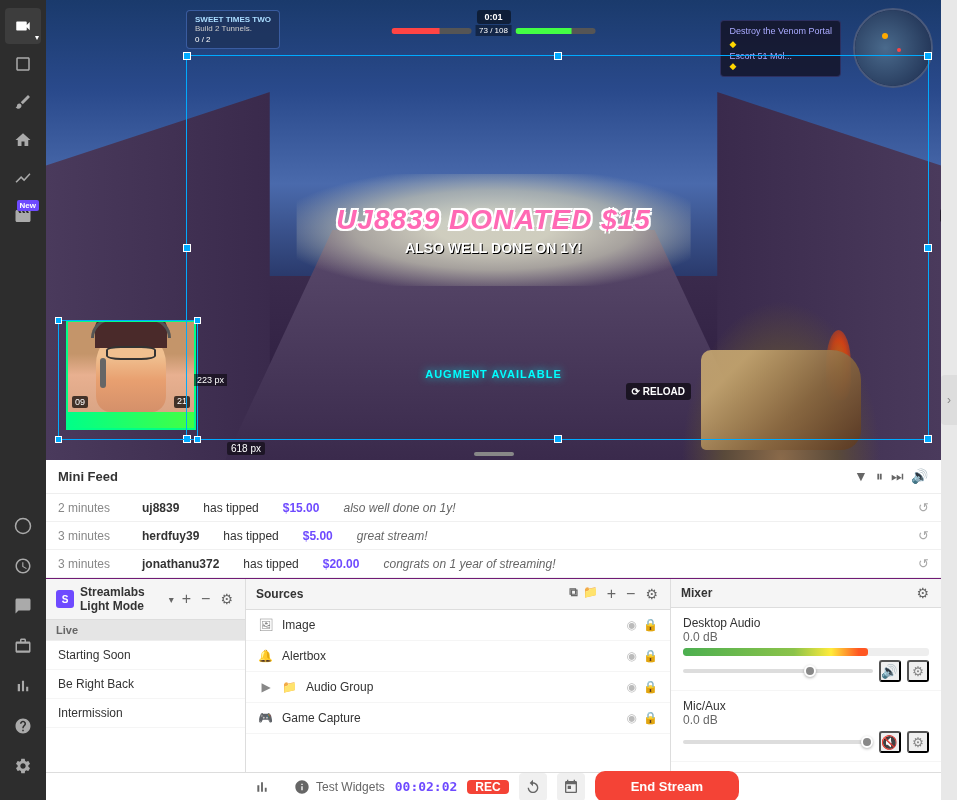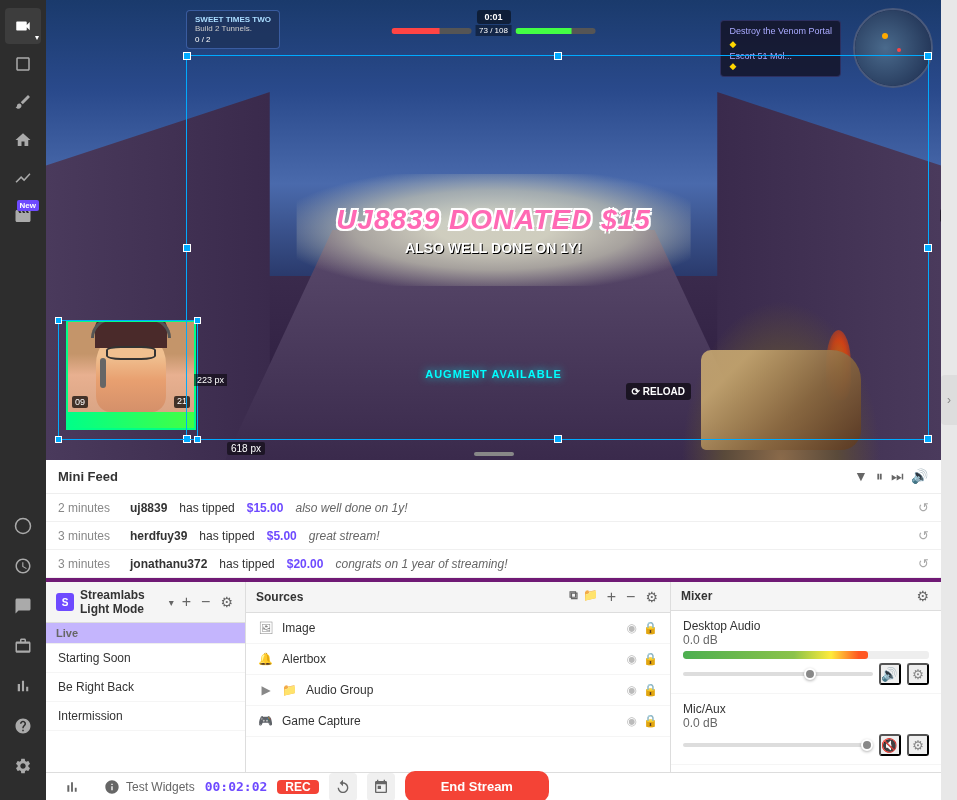--- a/index.html
+++ b/index.html
@@ -36,40 +36,40 @@
     
     .mini-map { position: absolute; top: 8px; right: 8px; width: 80px; height: 80px; border-radius: 50%; background: radial-gradient(circle, #2a3a5c, #1a2a4c); border: 2px solid #4a5a7c; overflow: hidden; }
 
     
     .preview-handle { position: absolute; bottom: 4px; left: 50%; transform: translateX(-50%); width: 40px; height: 4px; background: #888; border-radius: 2px; cursor: ns-resize; }
 
     
     .bottom-panel { flex: 1; display: flex; flex-direction: column; background: #f5f5f5; }
 
     
-    .mini-feed { background: #fff; border-bottom: 4px solid #701a75; }
+    .mini-feed { background: #fff; border-bottom: 1px solid #701a75; }
     .mini-feed-header { display: flex; align-items: center; justify-content: space-between; padding: 8px 12px; border-bottom: 1px solid #eee; }
     .mini-feed-title { font-weight: 600; font-size: 13px; }
     .mini-feed-controls { display: flex; gap: 8px; color: #666; }
     .mini-feed-controls span { cursor: pointer; font-size: 14px; }
-    .feed-row { display: flex; align-items: center; gap: 12px; padding: 6px 12px; border-bottom: 1px solid #f0f0f0; font-size: 12px; }
+    .feed-row { display: flex; align-items: center; gap: 24px; padding: 6px 12px; border-bottom: 1px solid #f0f0f0; font-size: 12px; }
     .feed-time { color: #888; min-width: 60px; }
     .feed-user { font-weight: 600; color: #333; }
     .feed-amount { color: #6e4aff; font-weight: 600; }
     .feed-msg { color: #666; font-style: italic; }
     .feed-replay { margin-left: auto; color: #aaa; cursor: pointer; font-size: 13px; }
 
     
     .panels-row { display: flex; flex: 1; overflow: hidden; }
 
     
     .scenes-panel { width: 200px; background: #fff; border-right: 1px solid #ddd; display: flex; flex-direction: column; }
     .panel-header { display: flex; align-items: center; justify-content: space-between; padding: 6px 10px; background: #f5f5f5; border-bottom: 1px solid #ddd; font-weight: 600; font-size: 12px; }
     .panel-header-controls { display: flex; gap: 6px; color: #666; }
-    .scene-section-label { padding: 4px 10px; font-size: 11px; color: #666; font-weight: 600; background: #c4b5fd; border-bottom: 1px solid #eee; }
+    .scene-section-label { padding: 4px 10px; font-size: 11px; color: #666; font-weight: 600; background: #e5e5e5; border-bottom: 1px solid #eee; }
     .scene-item { padding: 7px 12px; cursor: pointer; font-size: 12px; color: #333; border-bottom: 1px solid #f5f5f5; }
     .streamlabs-header { display: flex; align-items: center; gap: 6px; padding: 6px 10px; background: #f5f5f5; border-bottom: 1px solid #ddd; }
     .streamlabs-logo { width: 18px; height: 18px; background: #6e4aff; border-radius: 3px; display: flex; align-items: center; justify-content: center; color: #fff; font-size: 10px; font-weight: bold; }
     .streamlabs-name { font-weight: 600; font-size: 12px; }
     .mode-dropdown { display: flex; align-items: center; gap: 2px; cursor: pointer; }
 
     
     .sources-panel { flex: 1; background: #fff; border-right: 1px solid #ddd; display: flex; flex-direction: column; }
     .source-item { display: flex; align-items: center; gap: 8px; padding: 7px 12px; cursor: pointer; font-size: 12px; color: #333; border-bottom: 1px solid #f5f5f5; }
     .source-icon { width: 16px; height: 16px; display: flex; align-items: center; justify-content: center; color: #888; font-size: 12px; }
@@ -82,21 +82,21 @@
     .mixer-label { font-weight: 500; }
     .mixer-value { color: #666; }
     .meter-bar { height: 8px; border-radius: 3px; background: #eee; overflow: hidden; position: relative; margin-bottom: 4px; }
     .meter-fill { height: 100%; background: linear-gradient(90deg, #4CAF50 0%, #8BC34A 60%, #FFEB3B 80%, #FF5722 95%); border-radius: 3px; }
     .mixer-controls { display: flex; align-items: center; gap: 6px; }
     .mixer-slider { flex: 1; height: 4px; background: #ddd; border-radius: 2px; position: relative; }
     .mixer-slider-thumb { position: absolute; right: 30%; top: 50%; transform: translateY(-50%); width: 12px; height: 12px; background: #888; border-radius: 50%; border: 2px solid #fff; box-shadow: 0 1px 3px rgba(0,0,0,0.3); }
     .mixer-btn { width: 22px; height: 22px; display: flex; align-items: center; justify-content: center; color: #888; cursor: pointer; border-radius: 3px; }
 
     
-    .status-bar { display: flex; align-items: center; justify-content: flex-start; background: #fff; border-top: 1px solid #ddd; padding: 0 12px; height: 28px; }
+    .status-bar { display: flex; align-items: center; justify-content: center; background: #fff; border-top: 1px solid #ddd; padding: 0 12px; height: 28px; }
     .status-left { display: flex; gap: 12px; align-items: center; }
     .status-right { display: flex; align-items: center; gap: 10px; }
     .test-widgets { font-size: 12px; color: #666; }
     .timer { color: #6e4aff; font-size: 13px; font-weight: 600; font-family: monospace; }
     .rec-btn { background: #f44336; color: #fff; border: none; border-radius: 4px; padding: 0 8px; font-size: 12px; font-weight: bold; cursor: pointer; }
     .end-stream-btn { background: #f44336; color: #ffffff; border: none; border-radius: 10px; padding: 8px 36px; font-size: 13px; font-weight: 600; cursor: pointer; }
     .icon-btn { width: 28px; height: 28px; display: flex; align-items: center; justify-content: center; background: #f0f0f0; border-radius: 4px; cursor: pointer; color: #666; border: none; }
 
     
     .right-handle { position: absolute; right: 0; top: 50%; transform: translateY(-50%); width: 16px; height: 50px; background: #ddd; border-radius: 4px 0 0 4px; display: flex; align-items: center; justify-content: center; cursor: pointer; color: #888; }

